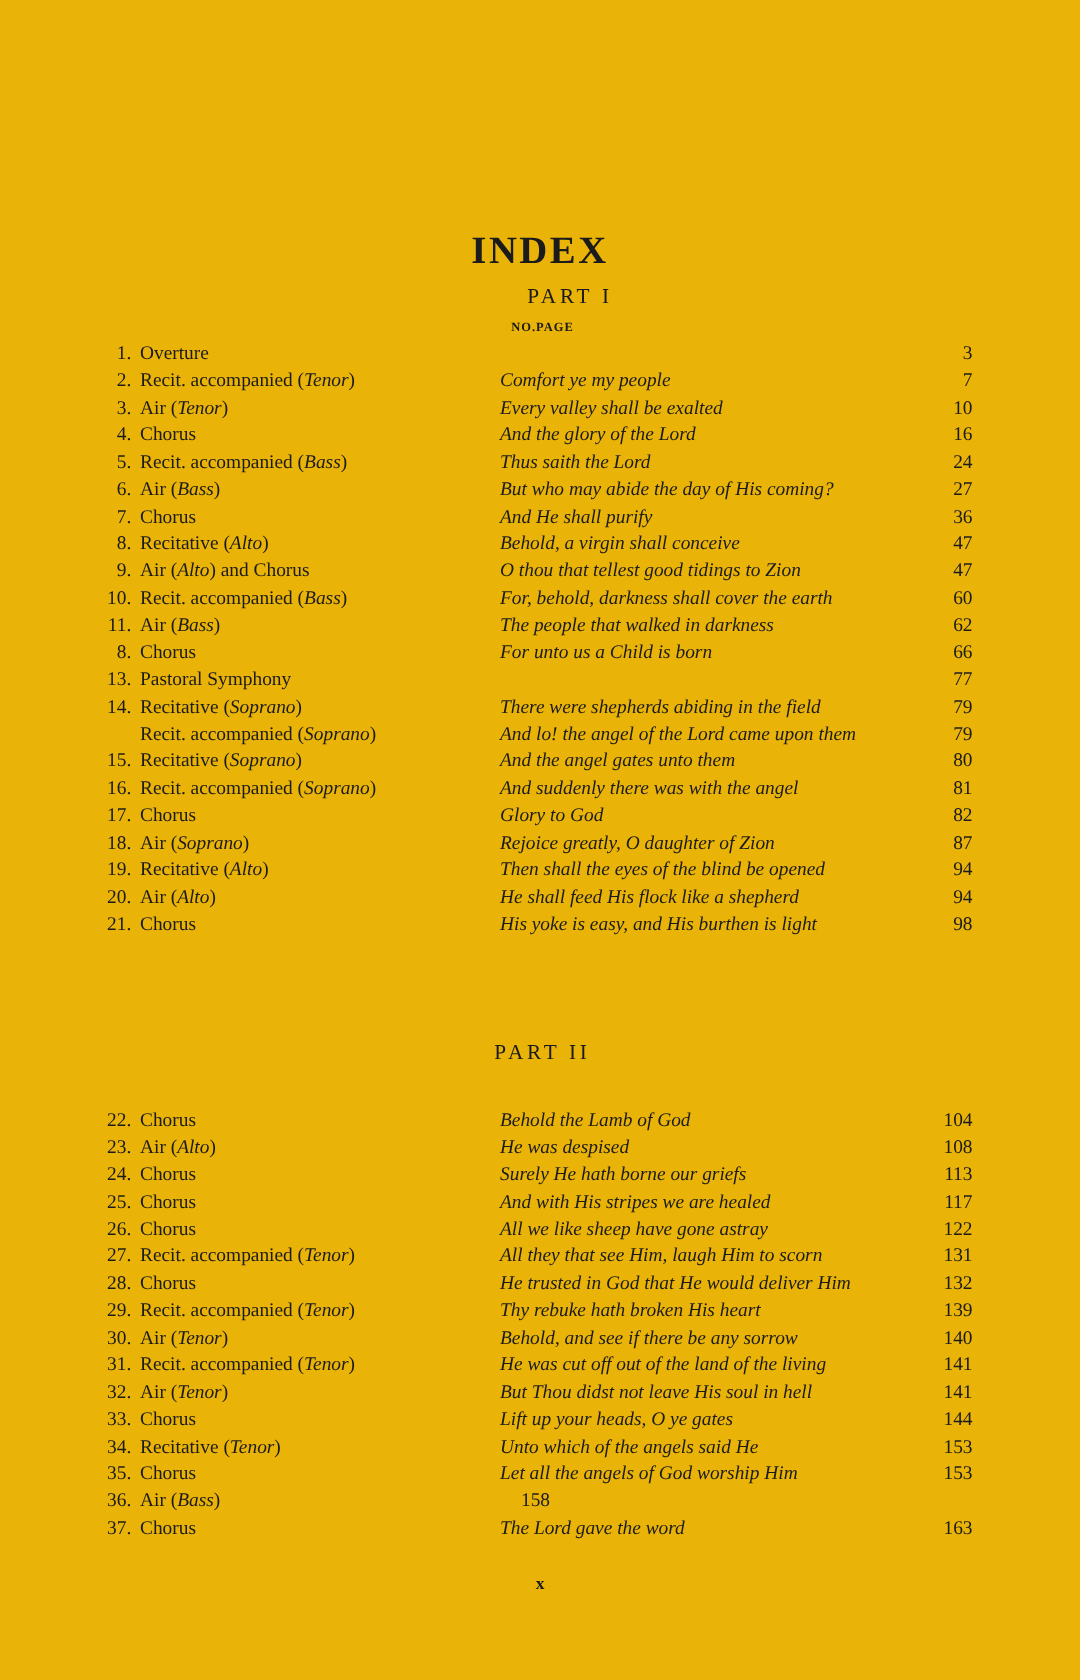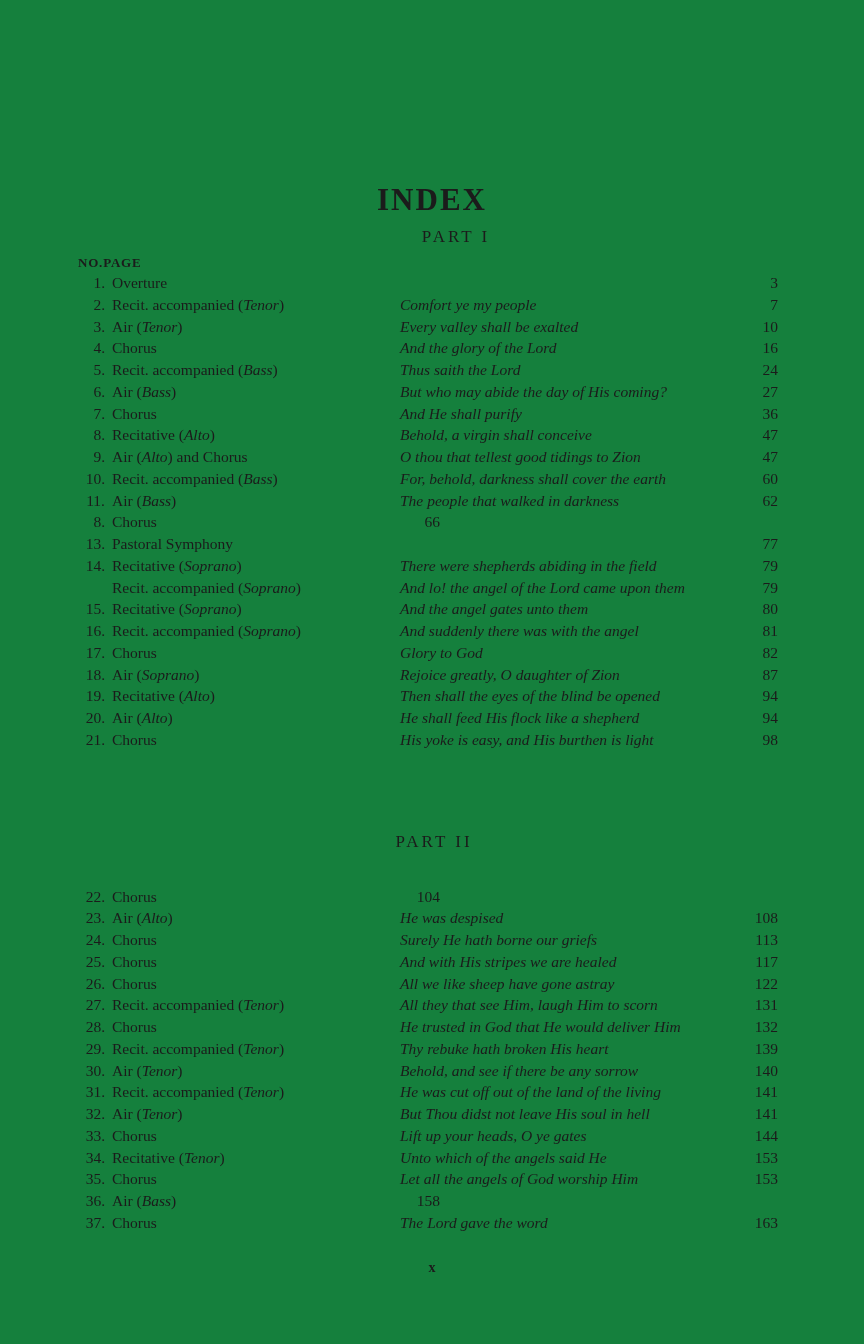--- a/index.html
+++ b/index.html
@@ -1,21 +1,21 @@
 <!DOCTYPE html>
 <html><head>
 <meta charset="utf-8">
 <style>
   html, body { margin: 0; padding: 0; background: #ffffff; }
   .page {
     position: relative;
     width: 864px;
     height: 1344px;
     background: #fefefdl;
-    background-color: #15803d;
+    background-color: #eab308;
     color: #1b1b1b;
     font-family: "Liberation Serif", serif;
     overflow: hidden;
   }
   .index-title {
     margin: 0;
     padding-top: 182px;
     text-align: center;
     font-size: 31px;
     line-height: 36px;
@@ -28,24 +28,24 @@
     font-size: 17px;
     line-height: 22px;
     font-weight: 400;
     letter-spacing: 3px;
   }
   .part-heading.first { margin-top: 8px; padding-left: 48px; }
   .part-heading.second { margin-top: 80px; }
   .content { width: 712px; margin-left: 78px; }
   .cols-header {
     display: flex;
-    justify-content: flex-start;
+    justify-content: center;
     width: 712px;
     margin-top: 7px;
-    font-size: 13px;
+    font-size: 10px;
     line-height: 15px;
     font-weight: 700;
     letter-spacing: 0.8px;
   }
   .list { margin-top: 2px; }
   .list.second { margin-top: 33px; }
   .row { display: flex; width: 700px; font-size: 15.5px; line-height: 21.75px; }
   .col-no { flex: none; width: 27px; text-align: right; }
   .col-name { flex: none; width: 288px; margin-left: 7px; }
   .col-name i { font-style: italic; }
@@ -149,20 +149,21 @@
   <div class="row">
     <span class="col-no">11.</span>
     <span class="col-name">Air (<i>Bass</i>)</span>
     <span class="col-title">The people that walked in darkness</span>
     <span class="col-page">62</span>
   </div>
 
   <div class="row">
     <span class="col-no">8.</span>
     <span class="col-name">Chorus</span>
+    <span class="col-title">For unto us a Child is born</span>
     <span class="col-page">66</span>
   </div>
 
   <div class="row">
     <span class="col-no">13.</span>
     <span class="col-name">Pastoral Symphony</span>
     <span class="col-title"></span>
     <span class="col-page">77</span>
   </div>
 
@@ -229,20 +230,21 @@
     <span class="col-page">98</span>
   </div>
 </div>
 
     <h2 class="part-heading second">PART II</h2>
 
     <div class="list second">
   <div class="row">
     <span class="col-no">22.</span>
     <span class="col-name">Chorus</span>
+    <span class="col-title">Behold the Lamb of God</span>
     <span class="col-page">104</span>
   </div>
 
   <div class="row">
     <span class="col-no">23.</span>
     <span class="col-name">Air (<i>Alto</i>)</span>
     <span class="col-title">He was despised</span>
     <span class="col-page">108</span>
   </div>
 

